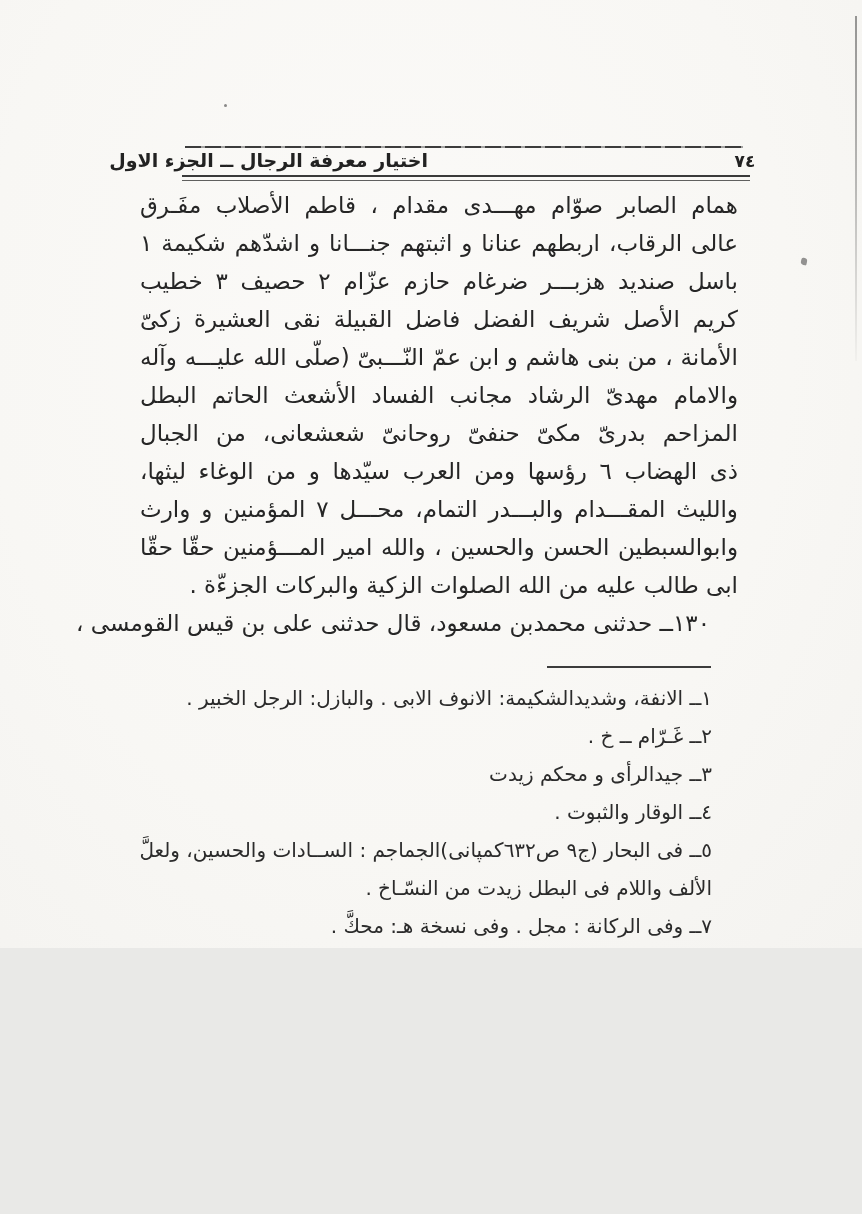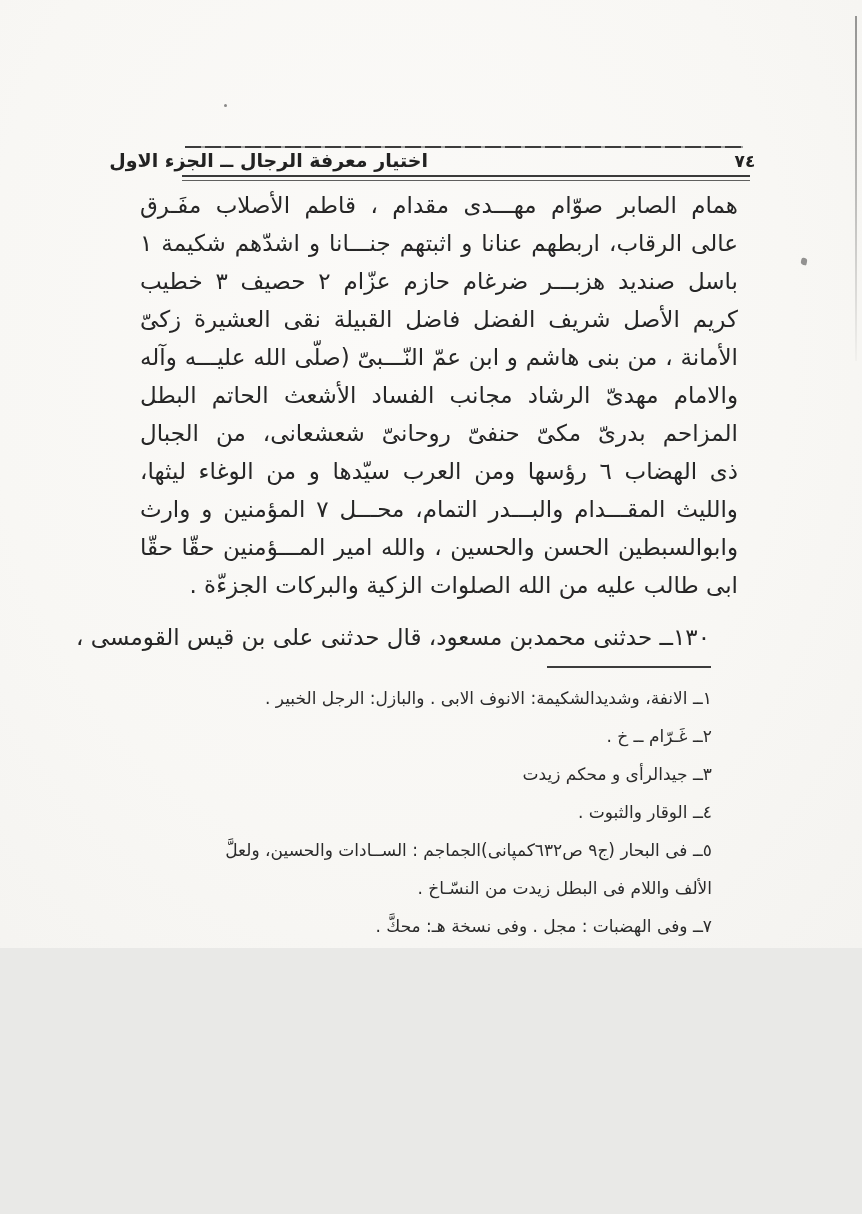--- a/index.html
+++ b/index.html
@@ -50,33 +50,33 @@
     text-align:right;
     overflow:visible;
   }
   .main-text .tline.just{
     white-space:normal;
     text-align:justify;
     text-align-last:justify;
     height:38px;overflow:hidden;
   }
   .main-text .entry{
-    margin-top:14px;
+    margin-top:0;
     padding-right:28px;
     height:38px;line-height:38px;
     text-align:right;white-space:nowrap;
   }
   
   .footnote-separator{
     position:absolute;left:547px;top:666px;width:164px;height:2px;
     background:#3c3c3c;
   }
   .footnotes{
     position:absolute;left:140px;top:679px;width:572px;
-    direction:rtl;font-size:17px;color:#2b2b2b;
+    direction:rtl;font-size:20px;color:#2b2b2b;
   }
   .footnotes .fline{
     height:38px;line-height:38px;
     text-align:right;white-space:nowrap;
   }
   .footnotes .fline.cont{margin-left:-14px;}
   
   .edge-line{
     position:absolute;left:855px;top:16px;width:2px;height:345px;
     background:linear-gradient(to bottom,rgba(70,70,70,.55) 0%,rgba(70,70,70,.35) 50%,rgba(70,70,70,.03) 100%);
@@ -121,21 +121,21 @@
   </div>
 
   <div class="footnote-separator"></div>
   <div class="footnotes">
     <div class="fline">١ــ الانفة، وشديدالشكيمة: الانوف الابى . والبازل: الرجل الخبير .</div>
     <div class="fline">٢ــ غَـرّام ــ خ .</div>
     <div class="fline">٣ــ جيدالرأى و محكم زيدت</div>
     <div class="fline">٤ــ الوقار والثبوت .</div>
     <div class="fline">٥ــ فى البحار (ج٩ ص٦٣٢كمپانى)الجماجم : الســادات والحسين، ولعلَّ</div>
     <div class="fline cont">الألف واللام فى البطل زيدت من النسّـاخ .</div>
-    <div class="fline">٧ــ وفى الهضبات : مجل . وفى نسخة هـ: محكَّ .</div>
+    <div class="fline">٧ــ وفى الركانة : مجل . وفى نسخة هـ: محكَّ .</div>
   </div>
 
   <div class="edge-line"></div>
   <div class="speck-a"></div>
   <div class="speck-b"></div>
   <div class="speck-c"></div>
   <div class="dotted-artifact"></div>
   <div class="blob-artifact"></div>
 
 </div>

